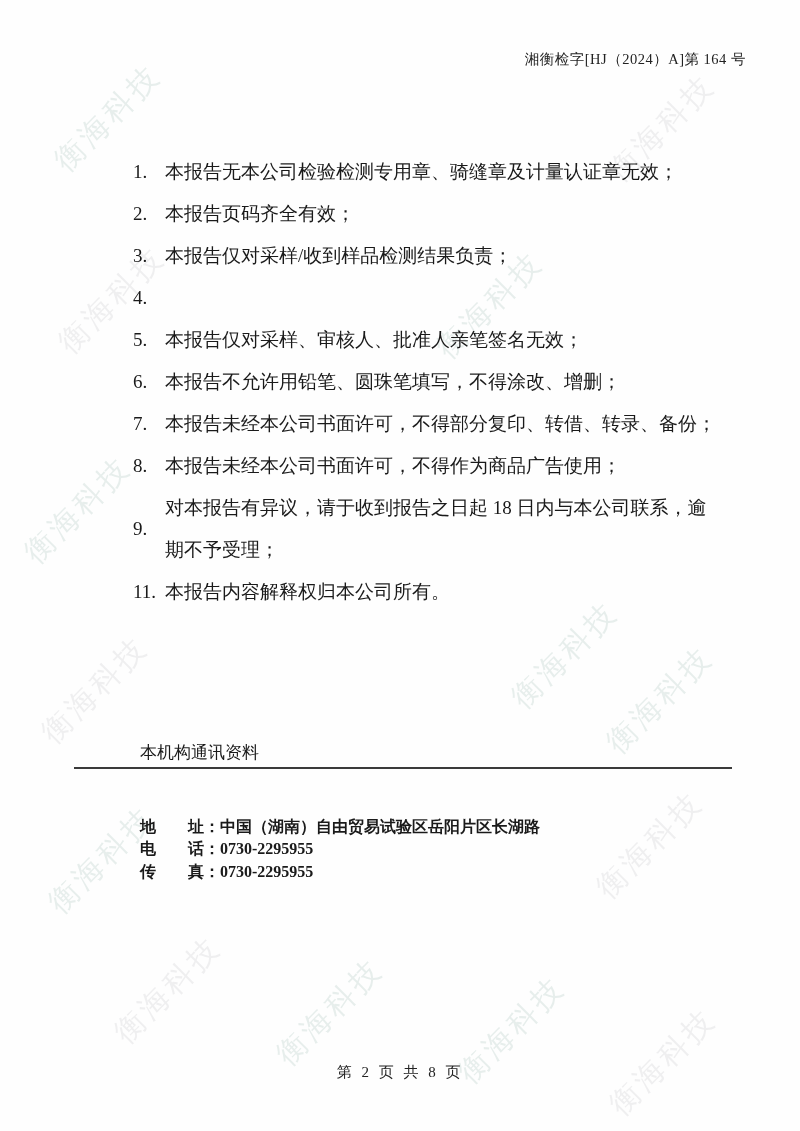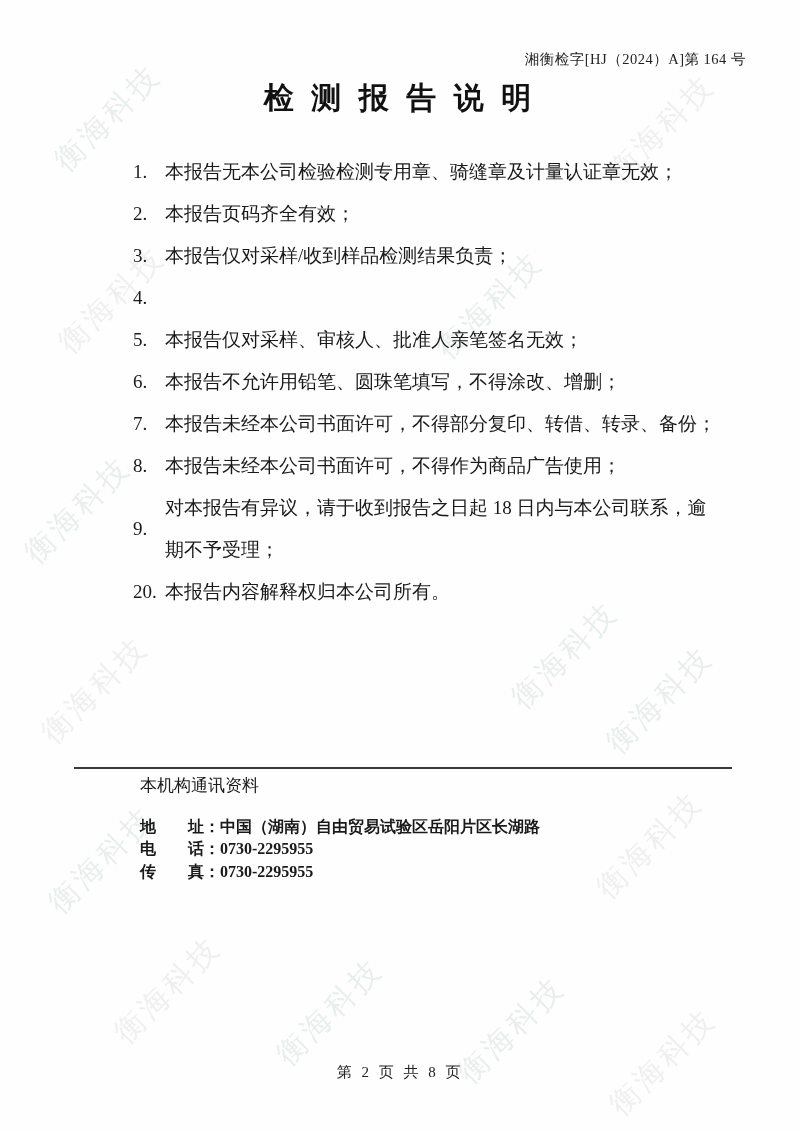--- a/index.html
+++ b/index.html
@@ -38,21 +38,21 @@
     position:absolute;top:151px;left:133px;width:615px;
     margin:0;padding:0;list-style:none;
     font-size:19px;line-height:42px;color:#1a1a1a;
   }
   .note{display:flex;align-items:flex-start;}
   .note.two-line{align-items:center;}
   .note .num{width:32px;flex-shrink:0;}
   .note .txt{white-space:pre-line;}
   
   .contact-heading{
-    position:absolute;top:774px;left:140px;
+    position:absolute;top:741px;left:140px;
     font-size:17px;color:#1a1a1a;
   }
   .rule{
     position:absolute;top:767px;left:74px;width:658px;
     border:none;border-top:2px solid #3a3a3a;margin:0;
   }
   .contact-rows{
     position:absolute;top:816px;left:140px;
     font-size:16px;line-height:22.4px;color:#1a1a1a;font-weight:bold;
   }
@@ -78,21 +78,20 @@
   <span class="wm gray" style="left:95px;top:690px;">衡海科技</span>
   <span class="wm teal" style="left:660px;top:700px;">衡海科技</span>
   <span class="wm teal" style="left:102px;top:860px;">衡海科技</span>
   <span class="wm gray" style="left:650px;top:845px;">衡海科技</span>
   <span class="wm gray" style="left:168px;top:990px;">衡海科技</span>
   <span class="wm teal" style="left:330px;top:1012px;">衡海科技</span>
   <span class="wm teal" style="left:512px;top:1030px;">衡海科技</span>
   <span class="wm gray" style="left:663px;top:1062px;">衡海科技</span>
 
   <div class="ref">湘衡检字[HJ（2024）A]第 164 号</div>
-  <h1 class="title">检 测 报 告 说 明</h1>
 
   <ol class="notes">
     <li class="note">
       <span class="num">1.</span>
       <span class="txt">本报告无本公司检验检测专用章、骑缝章及计量认证章无效；</span>
     </li>
     <li class="note">
       <span class="num">2.</span>
       <span class="txt">本报告页码齐全有效；</span>
     </li>
@@ -118,21 +117,21 @@
     <li class="note">
       <span class="num">8.</span>
       <span class="txt">本报告未经本公司书面许可，不得作为商品广告使用；</span>
     </li>
     <li class="note two-line">
       <span class="num">9.</span>
       <span class="txt">对本报告有异议，请于收到报告之日起 18 日内与本公司联系，逾
 期不予受理；</span>
     </li>
     <li class="note">
-      <span class="num">20.</span>
+      <span class="num">11.</span>
       <span class="txt">本报告内容解释权归本公司所有。</span>
     </li>
   </ol>
 
   <div class="contact-heading">本机构通讯资料</div>
   <hr class="rule">
   <div class="contact-rows">
     <div class="contact-row"><span class="c-label">地　　址：</span><span class="c-value">中国（湖南）自由贸易试验区岳阳片区长湖路</span></div>
     <div class="contact-row"><span class="c-label">电　　话：</span><span class="c-value">0730-2295955</span></div>
     <div class="contact-row"><span class="c-label">传　　真：</span><span class="c-value">0730-2295955</span></div>

